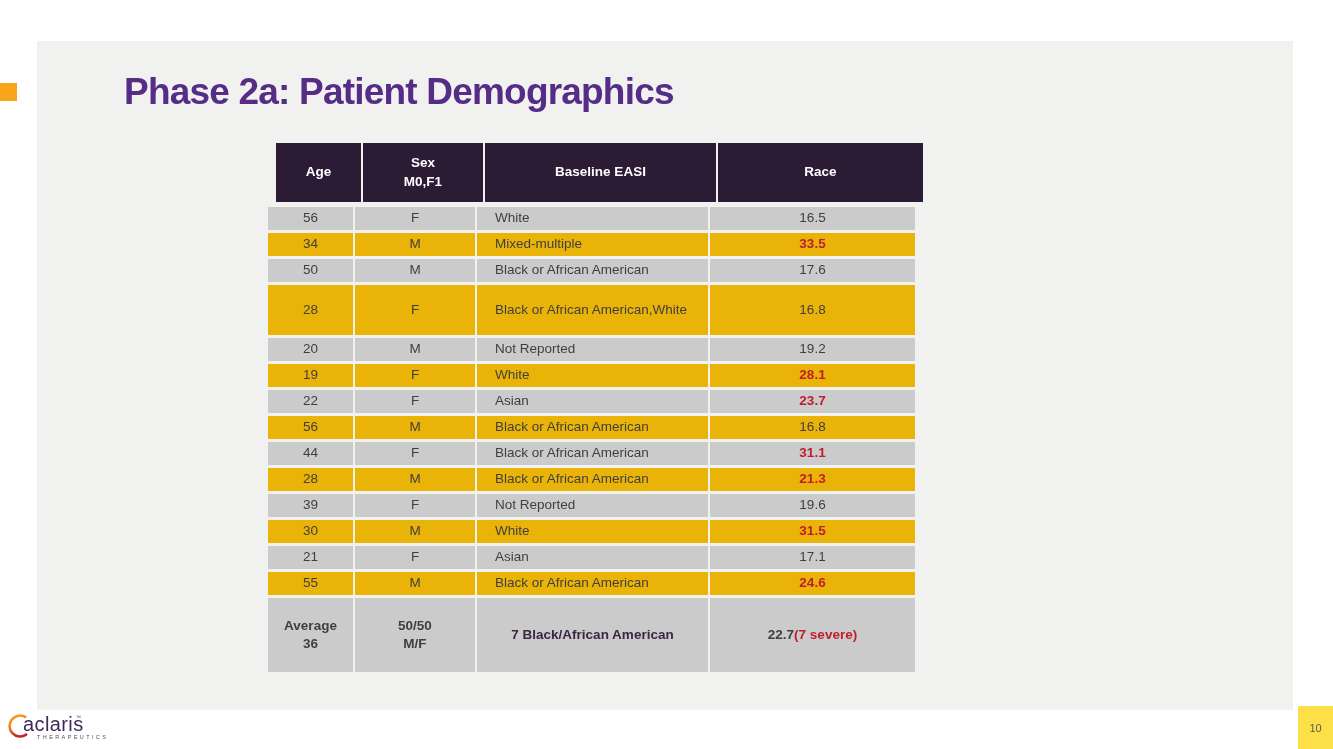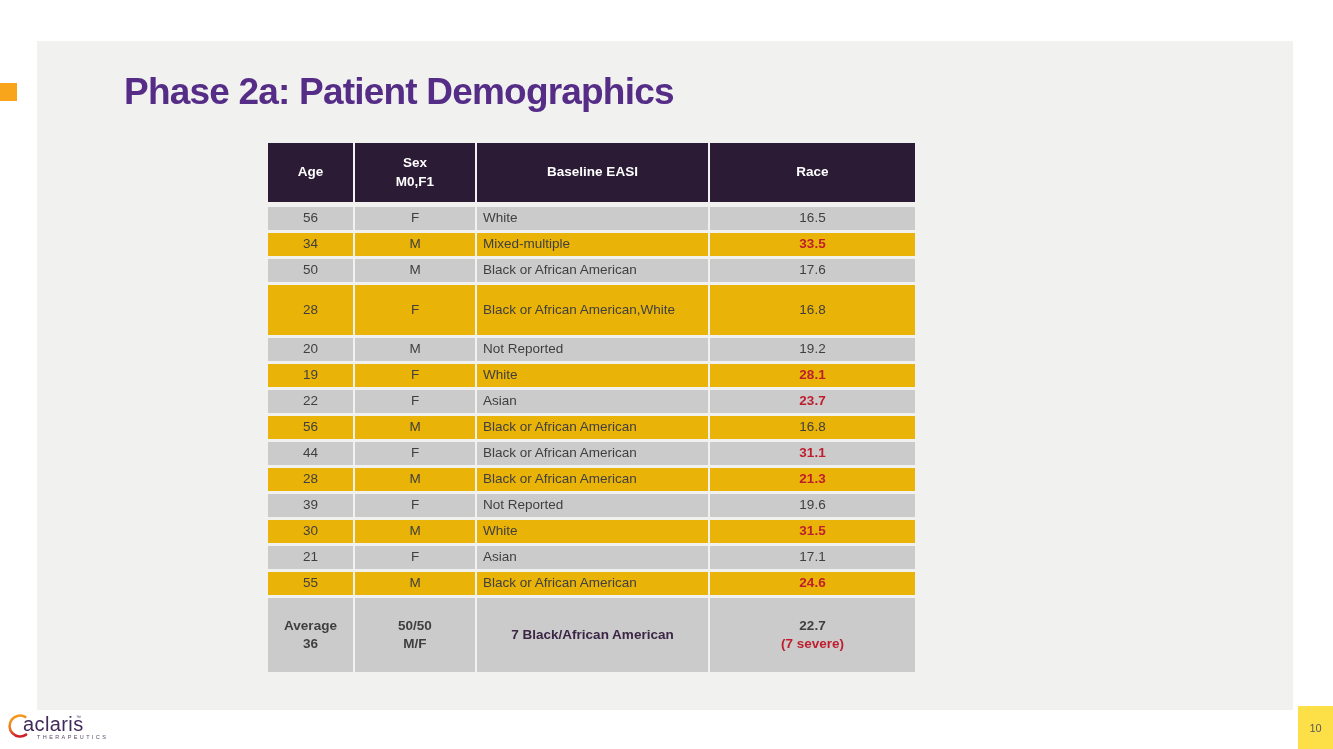--- a/index.html
+++ b/index.html
@@ -30,46 +30,46 @@
   
   .tbl {
     position:absolute; left:231px; top:102px;
     width:649px;
   }
   .tbl-header, .tbl-body {
     display:grid;
     grid-template-columns:85px 120px 231px 205px;
     column-gap:2px;
   }
-  .tbl-header { margin-bottom:5px; }
+  .tbl-header { margin-bottom:5px;margin-left:8px; }
   .tbl-body { row-gap:3px; }
   .hcell {
     background:#2B1B35; color:#ffffff;
     height:59px;
     display:flex; align-items:center; justify-content:center;
     text-align:center;
     font-size:13.5px; font-weight:bold;
     white-space:pre-line; line-height:1.4;
   }
   .cell {
     display:flex; align-items:center; justify-content:center;
     min-height:23px;
     font-size:13.5px; color:#3F3F3F;
     text-align:center;
     line-height:1.35;
     white-space:pre-line;
   }
   .row-dark  .cell { background:#CBCBCB; }
   .row-light .cell { background:#eab308; }
-  .cell.race { justify-content:flex-start; text-align:center; padding-left:6px; }
+  .cell.race { justify-content:flex-start; text-align:center; padding-left:18px; }
   .cell.severe { color:#BE1E2D; font-weight:bold; }
   .row-tall .cell { min-height:50px; }
   .row-summary .cell { min-height:74px; font-weight:bold; background:#CBCBCB; }
   .row-summary .cell.race { justify-content:center; text-align:left; padding-left:0; color:#3B2645; }
-  .row-summary .cell.easi { flex-direction:column; }
+  .row-summary .cell.easi { flex-direction:row; }
   .summary-note { color:#BE1E2D; font-weight:bold; }
   
   .logo {
     position:absolute; left:8px; top:711px;
     width:110px; height:34px;
   }
   .logo-arc { position:absolute; left:0; top:2px; }
   .logo-word {
     position:absolute; left:15px; top:2px;
     font-size:20px; color:#41295A; letter-spacing:0.4px;

